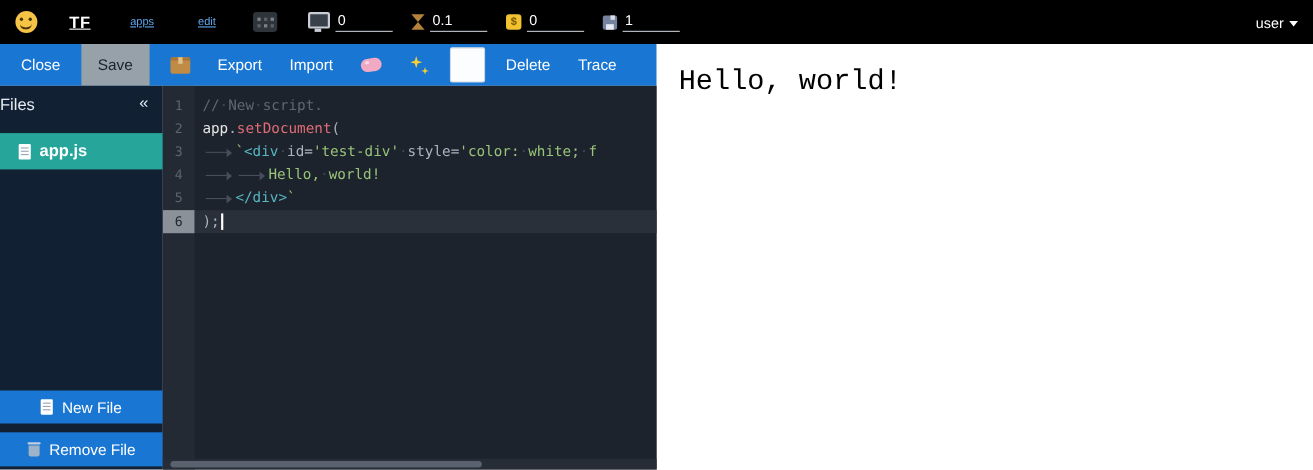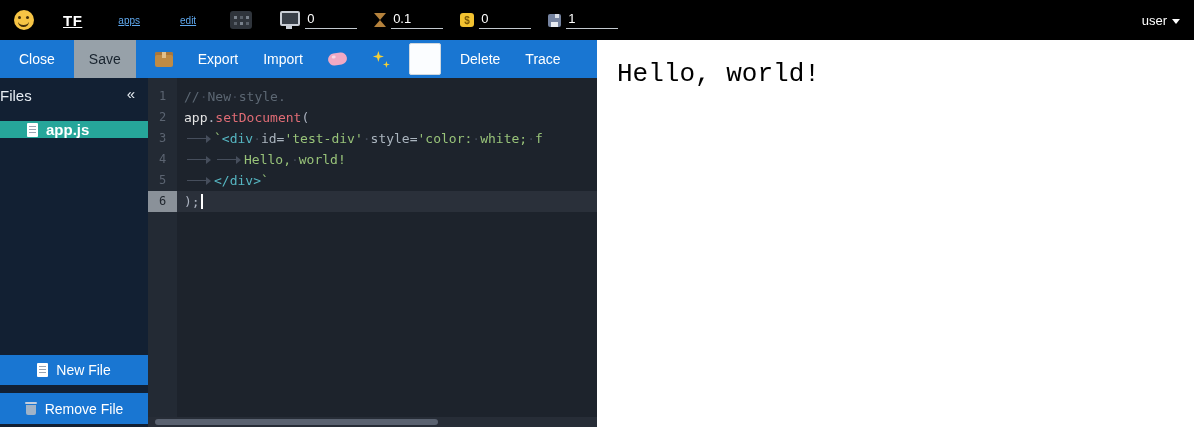--- a/index.html
+++ b/index.html
@@ -29,21 +29,21 @@
   .toolbar{height:38px;background:#1976d2;display:flex;align-items:center;gap:13px;padding-left:13px;box-sizing:border-box}
   .tbtn{background:none;border:none;color:#fff;font-size:14px;font-family:inherit;height:100%;padding:0 6px;cursor:pointer;display:flex;align-items:center}
   .tbtn.save{background:#97a1a9;color:#18232e;padding:0 15px}
   .tbtn.blank{width:32px;height:32px;background:#fbfdff;border:1px solid #cfd8e0;border-radius:2px;padding:0;align-self:center}
 
   
   .ide-body{flex:1;display:flex;min-height:0}
   .sidebar{width:148px;flex:0 0 148px;background:#122033;display:flex;flex-direction:column;color:#e6ecf2}
   .files-header{height:34px;display:flex;align-items:center;position:relative;font-size:15px}
   .collapse{position:absolute;right:13px;top:7px;font-size:15px;cursor:pointer;color:#e6ecf2}
-  .file-item{height:17px;margin-top:9px;background:#26a69a;display:flex;align-items:center;gap:8px;padding-left:27px;cursor:pointer}
+  .file-item{height:33px;margin-top:9px;background:#26a69a;display:flex;align-items:center;gap:8px;padding-left:17px;cursor:pointer}
   .file-item span.fname{font-size:15px;font-weight:700;color:#fff}
   .sidebar-spacer{flex:1}
   .sbtn{height:30px;flex:0 0 30px;background:#1976d2;border:none;color:#fff;font-size:14px;font-family:inherit;display:flex;align-items:center;justify-content:center;gap:8px;cursor:pointer;margin-bottom:8px}
   .sbtn:last-child{margin-bottom:3px;height:31px;flex-basis:31px}
 
   
   .editor{flex:1;background:#1d232c;position:relative;overflow:hidden;font-family:"DejaVu Sans Mono",monospace;font-size:13px}
   .gutter{position:absolute;left:0;top:0;bottom:0;width:29px;background:#232a34;padding-top:8px;box-sizing:border-box}
   .gutter-num{height:21px;line-height:21px;text-align:center;color:#5b6471;font-size:12px}
   .gutter-num.active{background:#8a9199;color:#20262e}
@@ -183,21 +183,21 @@
             <div class="gutter-num">4</div>
             <div class="gutter-num">5</div>
             <div class="gutter-num active">6</div>
           </div>
         <div class="code">
             <div class="code-line">
               <span class="tok tok-comment">//</span>
               <span class="tok tok-ws">·</span>
               <span class="tok tok-comment">New</span>
               <span class="tok tok-ws">·</span>
-              <span class="tok tok-comment">style.</span>
+              <span class="tok tok-comment">script.</span>
             </div>
             <div class="code-line">
               <span class="tok tok-variable">app</span>
               <span class="tok tok-punct">.</span>
               <span class="tok tok-property">setDocument</span>
               <span class="tok tok-punct">(</span>
             </div>
             <div class="code-line">
               <span class="tab-arrow"></span>
               <span class="tok tok-string">`</span>

